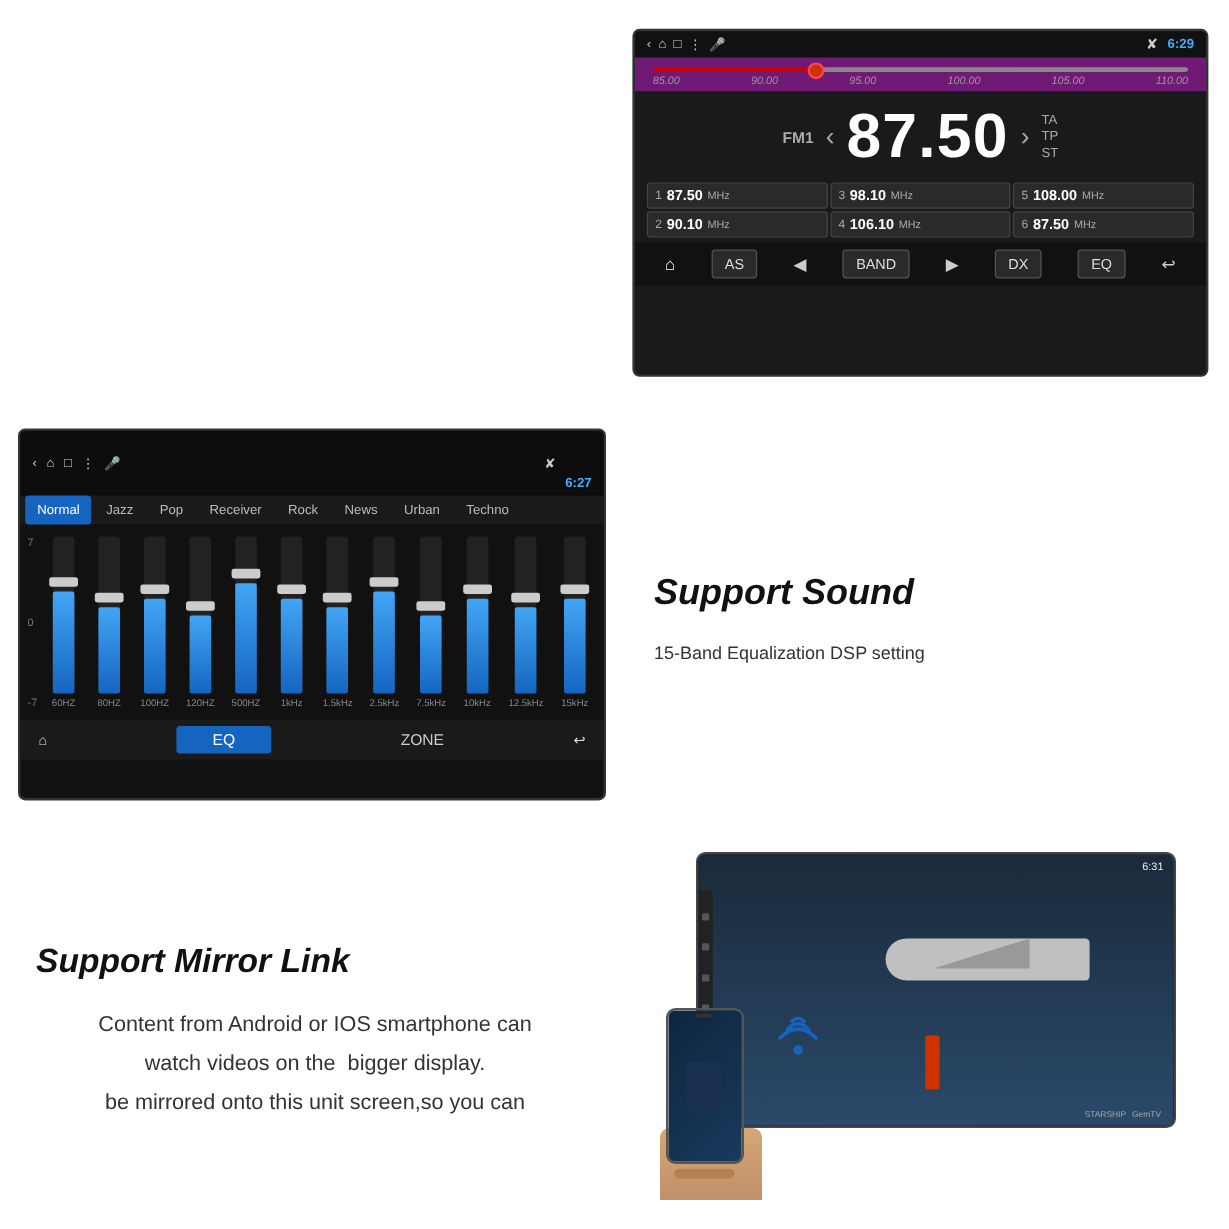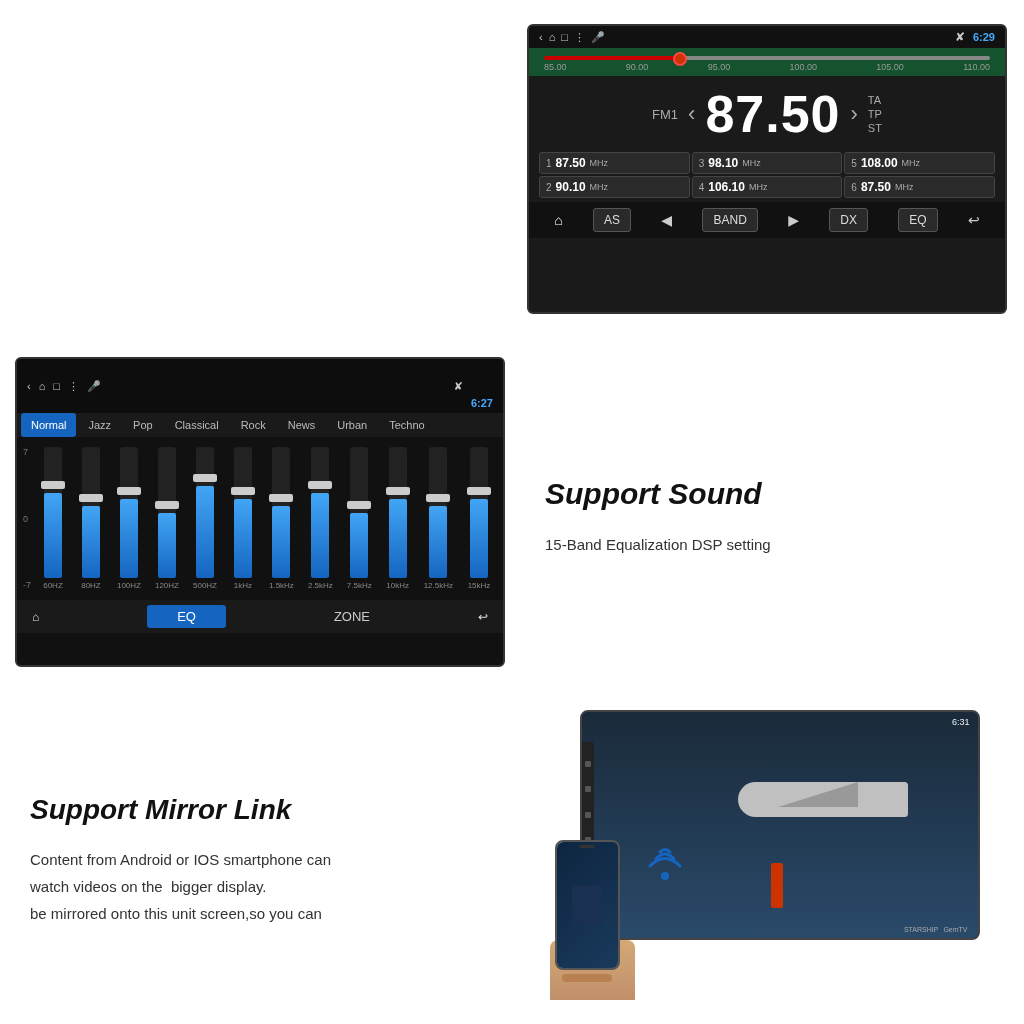--- a/index.html
+++ b/index.html
@@ -68,40 +68,42 @@
       padding: 4px 10px;
       font-size: 11px;
       color: #ccc;
     }
     .radio-status-icons {
       display: flex;
       gap: 6px;
       align-items: center;
     }
     .radio-slider-area {
-      background: #14532d;
+      background: #701a75;
       padding: 8px 15px 4px;
       position: relative;
+      font-style: italic;
     }
     .slider-labels {
       display: flex;
       justify-content: space-between;
       font-size: 9px;
       color: #999;
     }
     .radio-main {
       display: flex;
       align-items: center;
       justify-content: center;
       padding: 8px 20px;
       gap: 10px;
     }
     .fm-label {
       color: #aaa;
       font-size: 13px;
+      font-weight: bold;
     }
     .freq-arrows {
       color: #aaa;
       font-size: 22px;
       cursor: pointer;
     }
     .freq-display {
       color: #fff;
       font-size: 52px;
       font-weight: bold;
@@ -313,23 +315,24 @@
       justify-content: center;
     }
     .section-mirror-text h2 {
       font-size: 28px;
       font-weight: 900;
       font-style: italic;
       margin-bottom: 20px;
       color: #111;
     }
     .section-mirror-text p {
-      font-size: 15px;
+      font-size: 18px;
       color: #333;
       line-height: 1.8;
+      text-align: center;
     }
 
     
     .section-mirror-screen {
       grid-column: 2;
       grid-row: 3;
       padding: 15px;
       display: flex;
       align-items: center;
       justify-content: center;
@@ -445,21 +448,21 @@
         <div style="display:flex;gap:8px;align-items:center;">
           <span>✘</span>
           <span style="color:#4af;font-weight:bold;margin-top:34px;">6:27</span>
         </div>
       </div>
 
       <div class="eq-modes">
         <div class="eq-mode-btn active">Normal</div>
         <div class="eq-mode-btn">Jazz</div>
         <div class="eq-mode-btn">Pop</div>
-        <div class="eq-mode-btn">Classical</div>
+        <div class="eq-mode-btn">Receiver</div>
         <div class="eq-mode-btn">Rock</div>
         <div class="eq-mode-btn">News</div>
         <div class="eq-mode-btn">Urban</div>
         <div class="eq-mode-btn">Techno</div>
       </div>
 
       <div style="display:flex;align-items:stretch;background:#111;padding:4px;">
         <div class="eq-side-labels">
           <span>7</span>
           <span>0</span>

